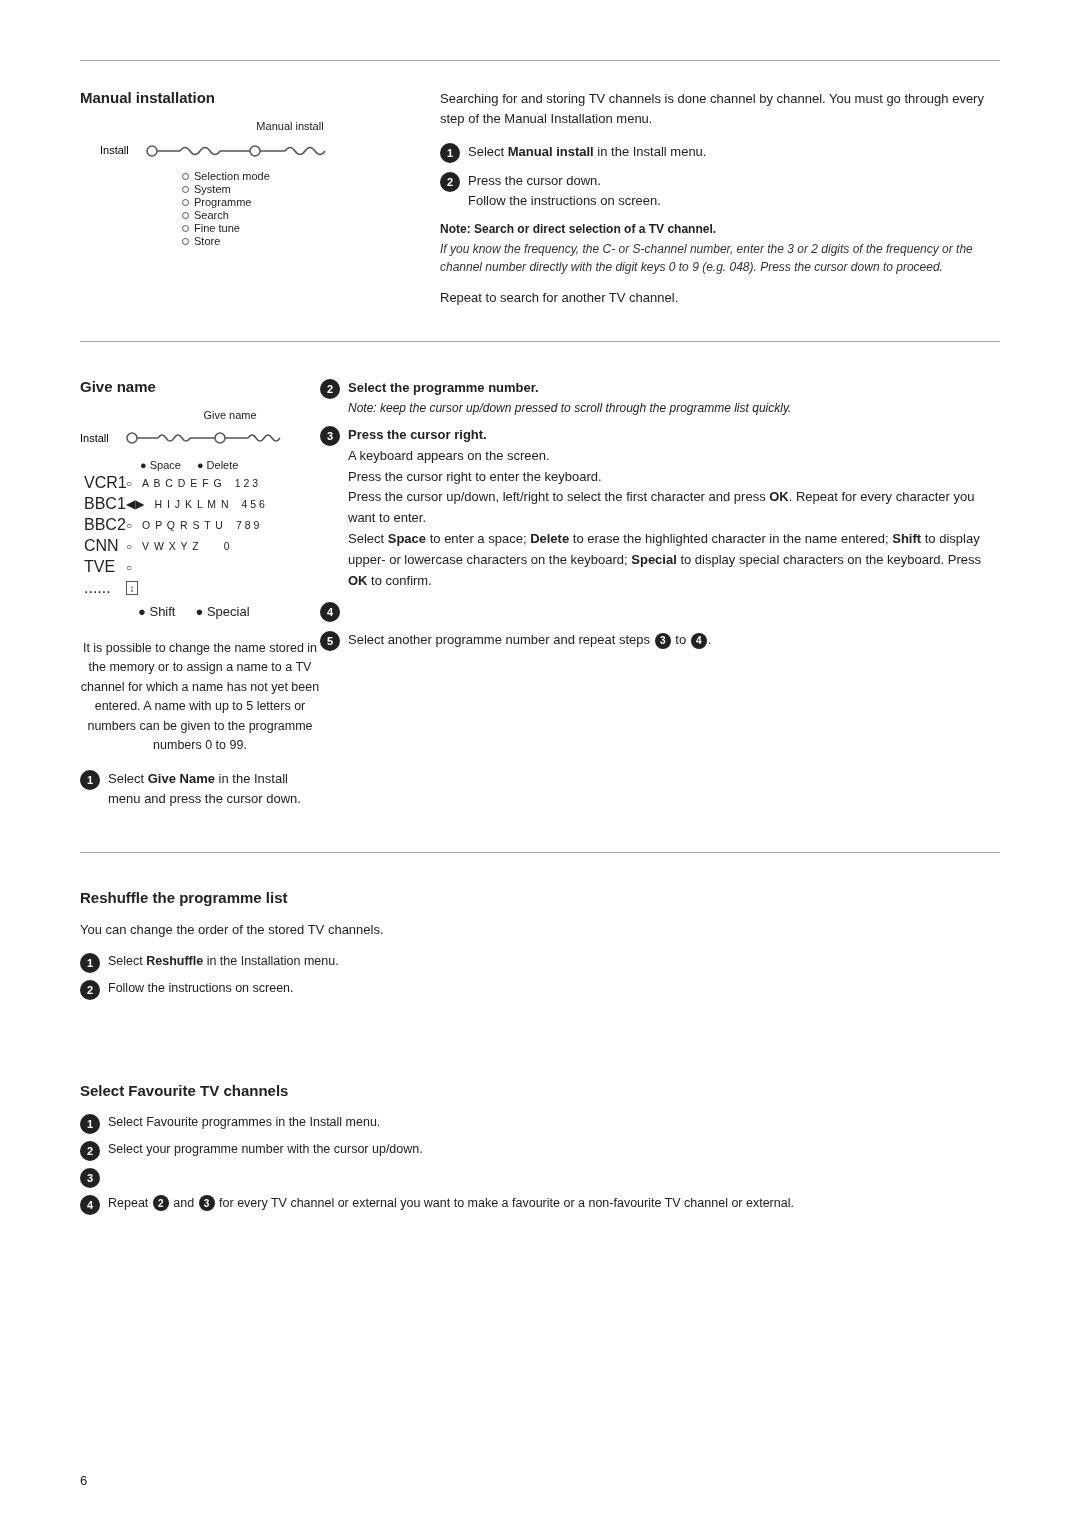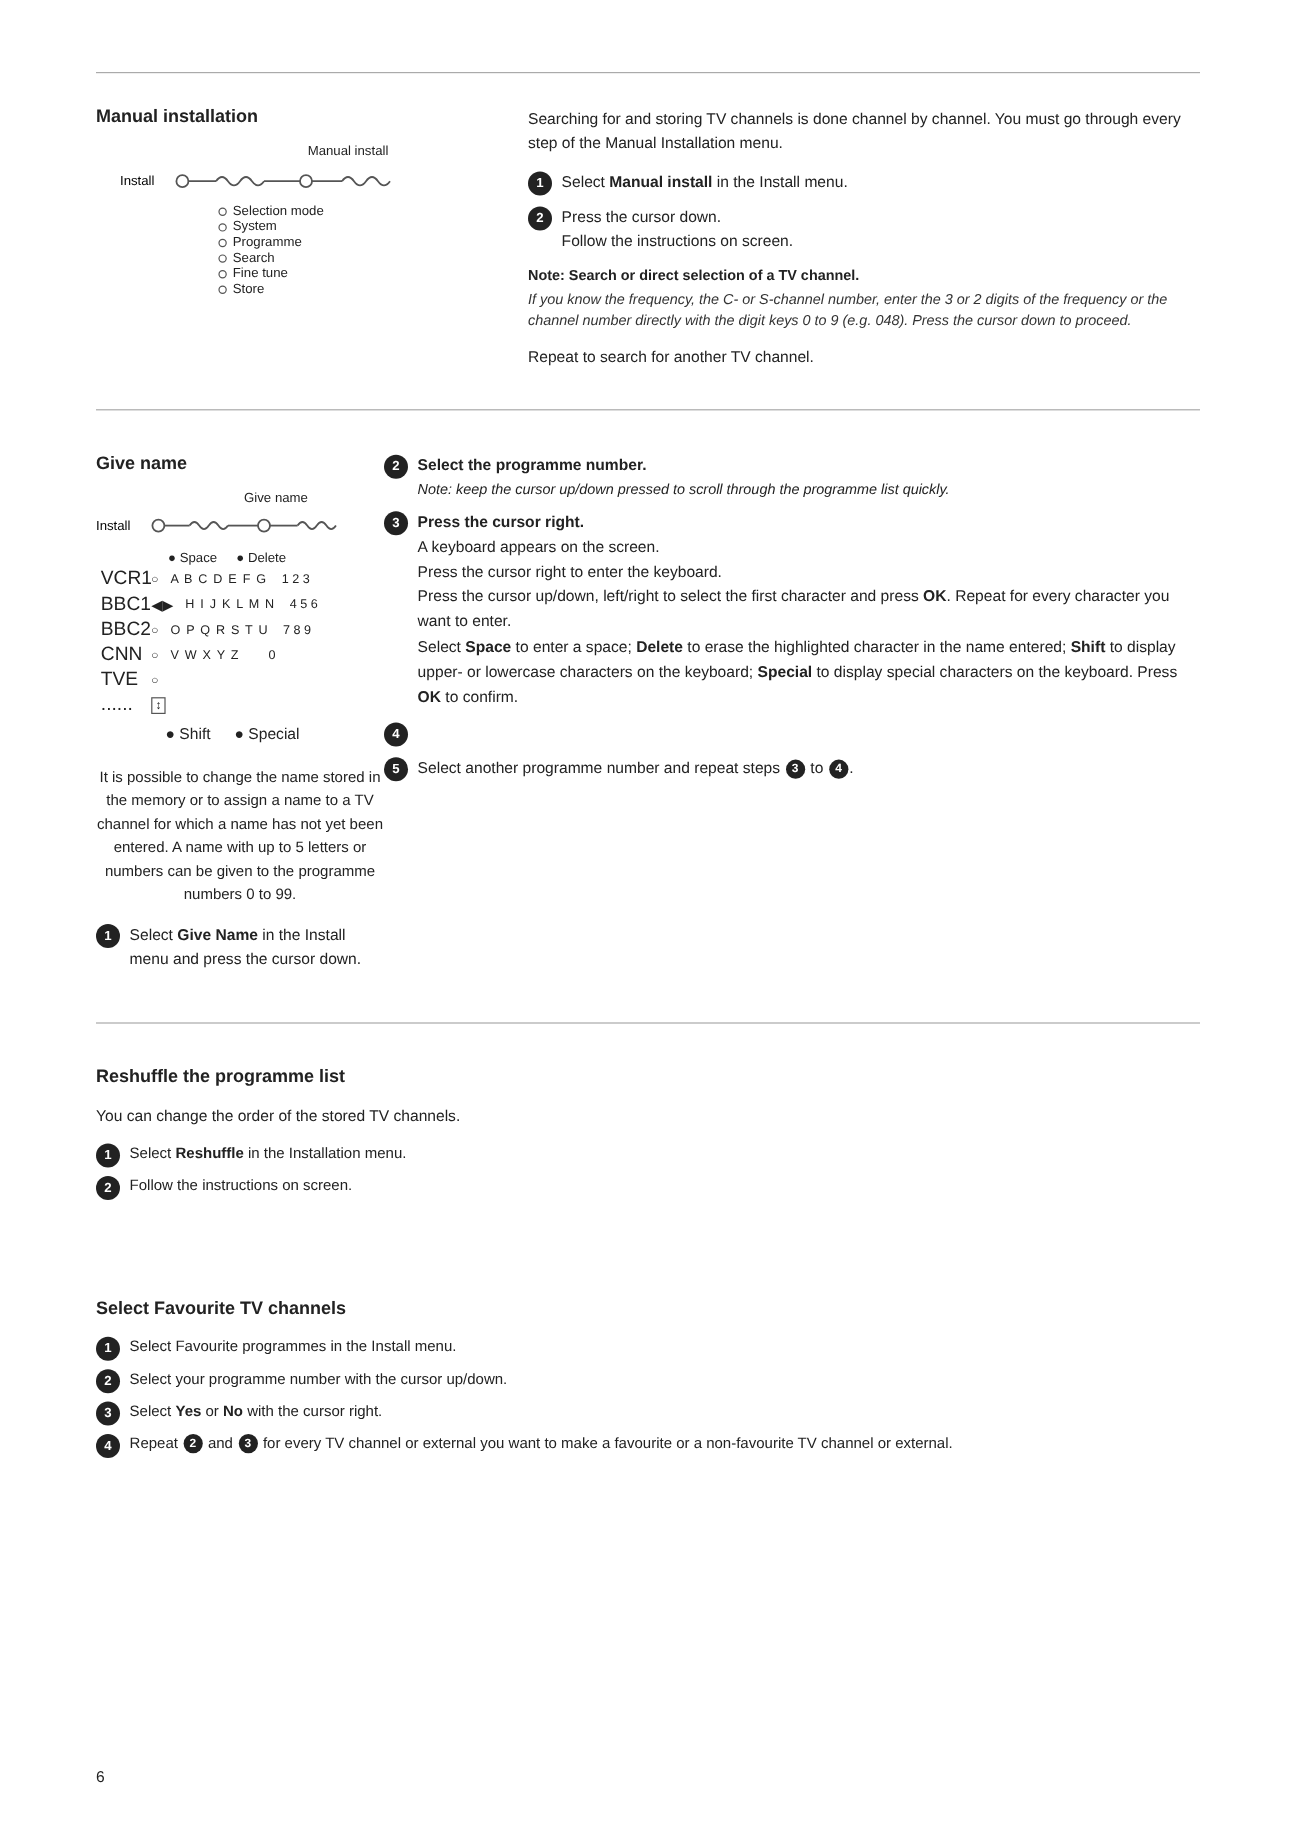--- a/index.html
+++ b/index.html
@@ -487,23 +487,20 @@
         <div class="step-content">Select Favourite programmes in the Install menu.</div>
       </div>
 
       <div class="step-item small-step">
         <div class="step-num">2</div>
         <div class="step-content">Select your programme number with the cursor up/down.</div>
       </div>
 
       <div class="step-item small-step">
         <div class="step-num">3</div>
-        <div class="step-content">
-          Select <strong>Yes</strong> or <strong>No</strong> with the cursor right.
-        </div>
       </div>
 
       <div class="step-item small-step">
         <div class="step-num">4</div>
         <div class="step-content">
           Repeat <span class="inline-circle">2</span> and <span class="inline-circle">3</span> for every TV channel or external you want to make a favourite or a non-favourite TV channel or external.
         </div>
       </div>
     </div>
   </div>

